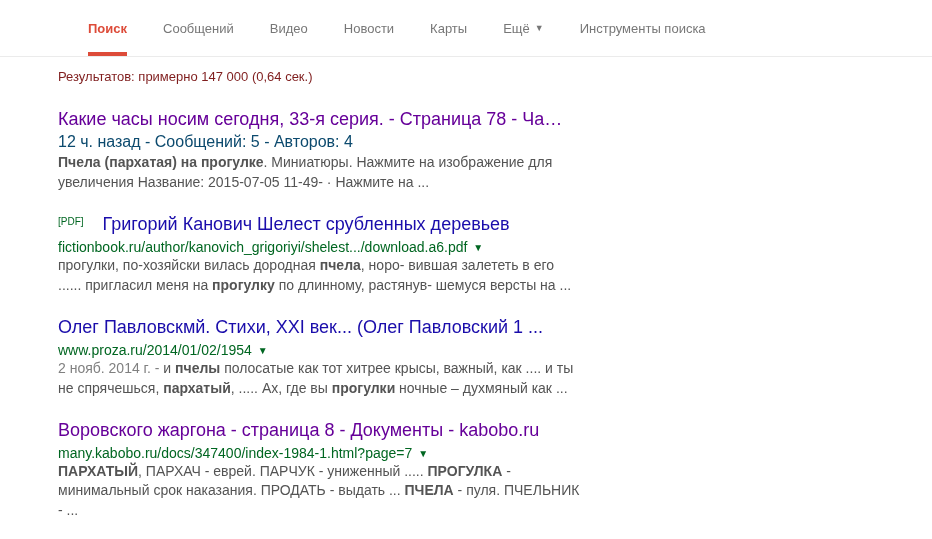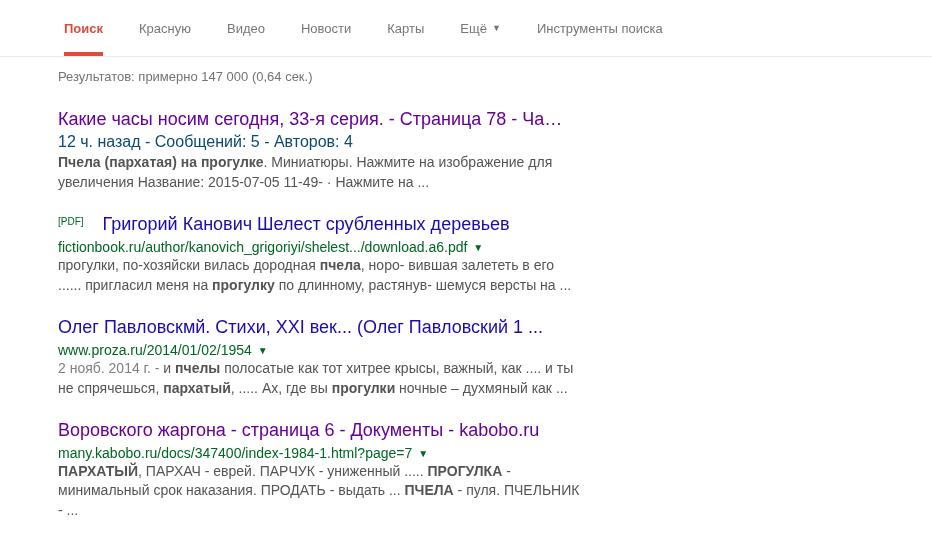--- a/index.html
+++ b/index.html
@@ -5,34 +5,34 @@
   html, body { margin:0; padding:0; }
   body {
     width:932px; height:539px; background:#ffffff; overflow:hidden;
     font-family:"Liberation Sans", sans-serif;
     -webkit-font-smoothing:antialiased;
   }
   .topnav {
     height:57px; box-sizing:border-box;
     border-bottom:1px solid #ebebeb;
     display:flex; align-items:stretch;
-    padding-left:64px;
+    padding-left:88px;
   }
   .tab {
     display:flex; align-items:center;
     margin-right:36px; font-size:13px; color:#777777;
     cursor:pointer; white-space:nowrap;
   }
   .tab.active {
     color:#dd4b39; font-weight:bold;
     box-shadow:inset 0 -4px 0 #dd4b39;
   }
   .tab .caret { font-size:9px; margin-left:5px; color:#777777; }
   .content { padding:12px 0 0 58px; }
-  .stats { font-size:13px; color:#737373; margin-bottom:25px; }
+  .stats { font-size:13px; color:#7f1d1d; margin-bottom:25px; }
   .result { width:522px; margin-bottom:22px; }
   .result-title {
     font-size:18px; line-height:1.2; color:#1a0dab; cursor:pointer;
     display:inline;
   }
   .result-title.visited { color:#660099; }
   .pdf-badge {
     color:#006621; font-size:10px; vertical-align:5px; margin-right:19px;
     letter-spacing:0; font-weight:normal;
   }
@@ -50,21 +50,21 @@
 </head>
 <body>
 
 <nav class="topnav">
   <div class="tab active">
     <span class="tab-label">Поиск</span>
 
   </div>
 
   <div class="tab">
-    <span class="tab-label">Красную</span>
+    <span class="tab-label">Сообщений</span>
 
   </div>
 
   <div class="tab">
     <span class="tab-label">Видео</span>
 
   </div>
 
   <div class="tab">
     <span class="tab-label">Новости</span>
@@ -115,21 +115,21 @@
     </div>
     <div class="url-row">
       <span class="url-text">www.proza.ru/2014/01/02/1954</span><span class="url-caret">▼</span>
     </div>
 
     <div class="snippet"><span class="gray">2 нояб. 2014 г. - </span><span>и </span><b>пчелы</b><span> полосатые как тот хитрее крысы, важный, как .... и ты не спрячешься, </span><b>пархатый</b><span>, ..... Ах, где вы </span><b>прогулки</b><span> ночные – духмяный как ...</span></div>
   </div>
 
   <div class="result">
     <div>
-      <span class="result-title visited">Воровского жаргона - страница 6 - Документы - kabobo.ru</span>
+      <span class="result-title visited">Воровского жаргона - страница 8 - Документы - kabobo.ru</span>
     </div>
     <div class="url-row">
       <span class="url-text">many.kabobo.ru/docs/347400/index-1984-1.html?page=7</span><span class="url-caret">▼</span>
     </div>
 
     <div class="snippet"><b>ПАРХАТЫЙ</b><span>, ПАРХАЧ - еврей. ПАРЧУК - униженный ..... </span><b>ПРОГУЛКА</b><span> - минимальный срок наказания. ПРОДАТЬ - выдать ... </span><b>ПЧЕЛА</b><span> - пуля. ПЧЕЛЬНИК - ...</span></div>
   </div>
 
   <div class="result">
     <div>

